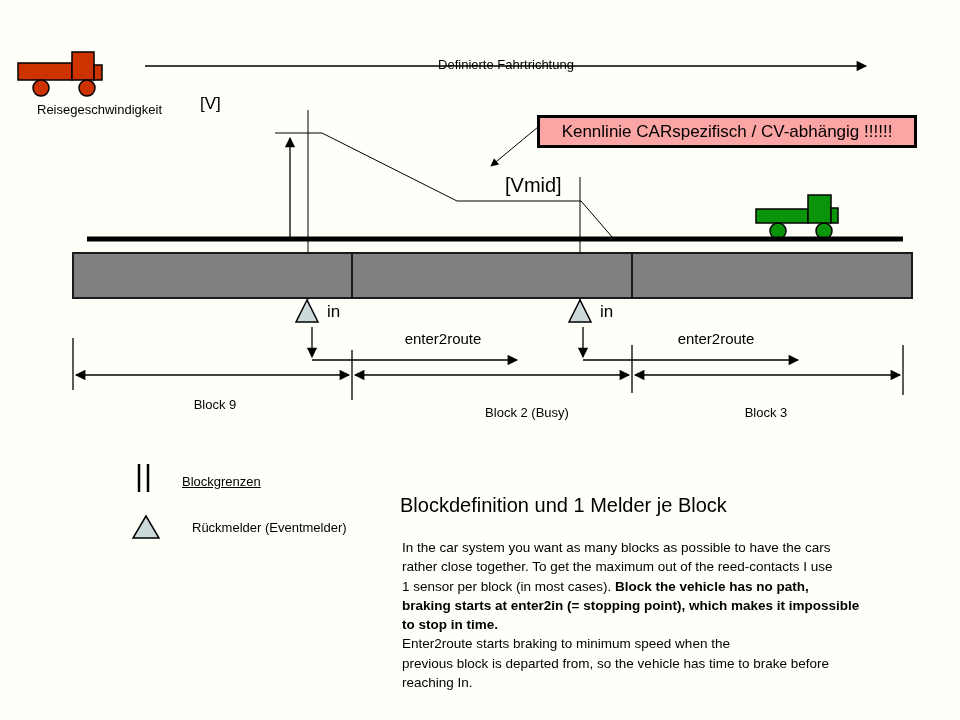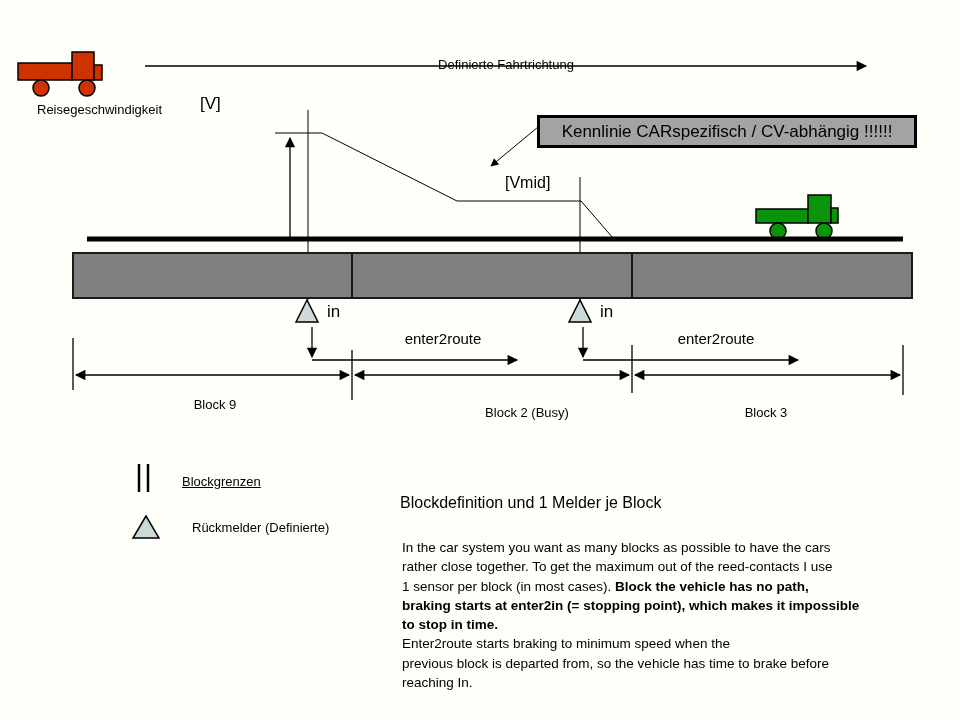--- a/index.html
+++ b/index.html
@@ -4,27 +4,27 @@
 <style>
   html,body{margin:0;padding:0;}
   body{
     width:960px;height:720px;position:relative;background:#fffffa;
     font-family:"Liberation Sans", sans-serif;color:#000;overflow:hidden;
   }
   .abs{position:absolute;white-space:nowrap;}
   #svg-layer{position:absolute;left:0;top:0;width:960px;height:720px;}
   .t13{font-size:13px;}
   .t15{font-size:15px;}
-  .t16{font-size:16px;text-align:right;}
+  .t16{font-size:20px;text-align:right;}
   .t17{font-size:17px;}
   .center{transform:translateX(-50%);}
   .kennlinie-box{
     position:absolute;left:537px;top:115px;width:374px;height:27px;
     border:3px solid #000;display:flex;align-items:center;justify-content:center;
-    font-size:17px;background:#a3a3a3;
+    font-size:17px;background:#fca5a5;
   }
   .para{
     position:absolute;left:402px;top:538px;width:560px;
     font-size:13.5px;line-height:19.3px;white-space:normal;
   }
   .para b{font-weight:bold;}
 </style>
 </head>
 <body>
 
@@ -113,21 +113,21 @@
 <div class="abs t17" style="left:600px;top:302px;">in</div>
 
 <div class="abs t15 center" style="left:443px;top:330px;">enter2route</div>
 <div class="abs t15 center" style="left:716px;top:330px;">enter2route</div>
 
 <div class="abs t13 center" style="left:215px;top:397px;">Block 9</div>
 <div class="abs t13 center" style="left:527px;top:405px;">Block 2 (Busy)</div>
 <div class="abs t13 center" style="left:766px;top:405px;">Block 3</div>
 
 <div class="abs t13" style="left:182px;top:474px;text-decoration:underline;">Blockgrenzen</div>
-<div class="abs t13" style="left:192px;top:520px;">Rückmelder (Definierte)</div>
+<div class="abs t13" style="left:192px;top:520px;">Rückmelder (Eventmelder)</div>
 
 <div class="abs t16" style="left:400px;top:494px;">Blockdefinition und 1 Melder je Block</div>
 
 <div class="para">
   <div>In the car system you want as many blocks as possible to have the cars</div>
   <div>rather close together. To get the maximum out of the reed-contacts I use</div>
   <div><span>1 sensor per block (in most cases). </span><b>Block the vehicle has no path,</b></div>
   <div><b>braking starts at enter2in (= stopping point), which makes it impossible</b></div>
   <div><b>to stop in time.</b></div>
   <div>Enter2route starts braking to minimum speed when the</div>

